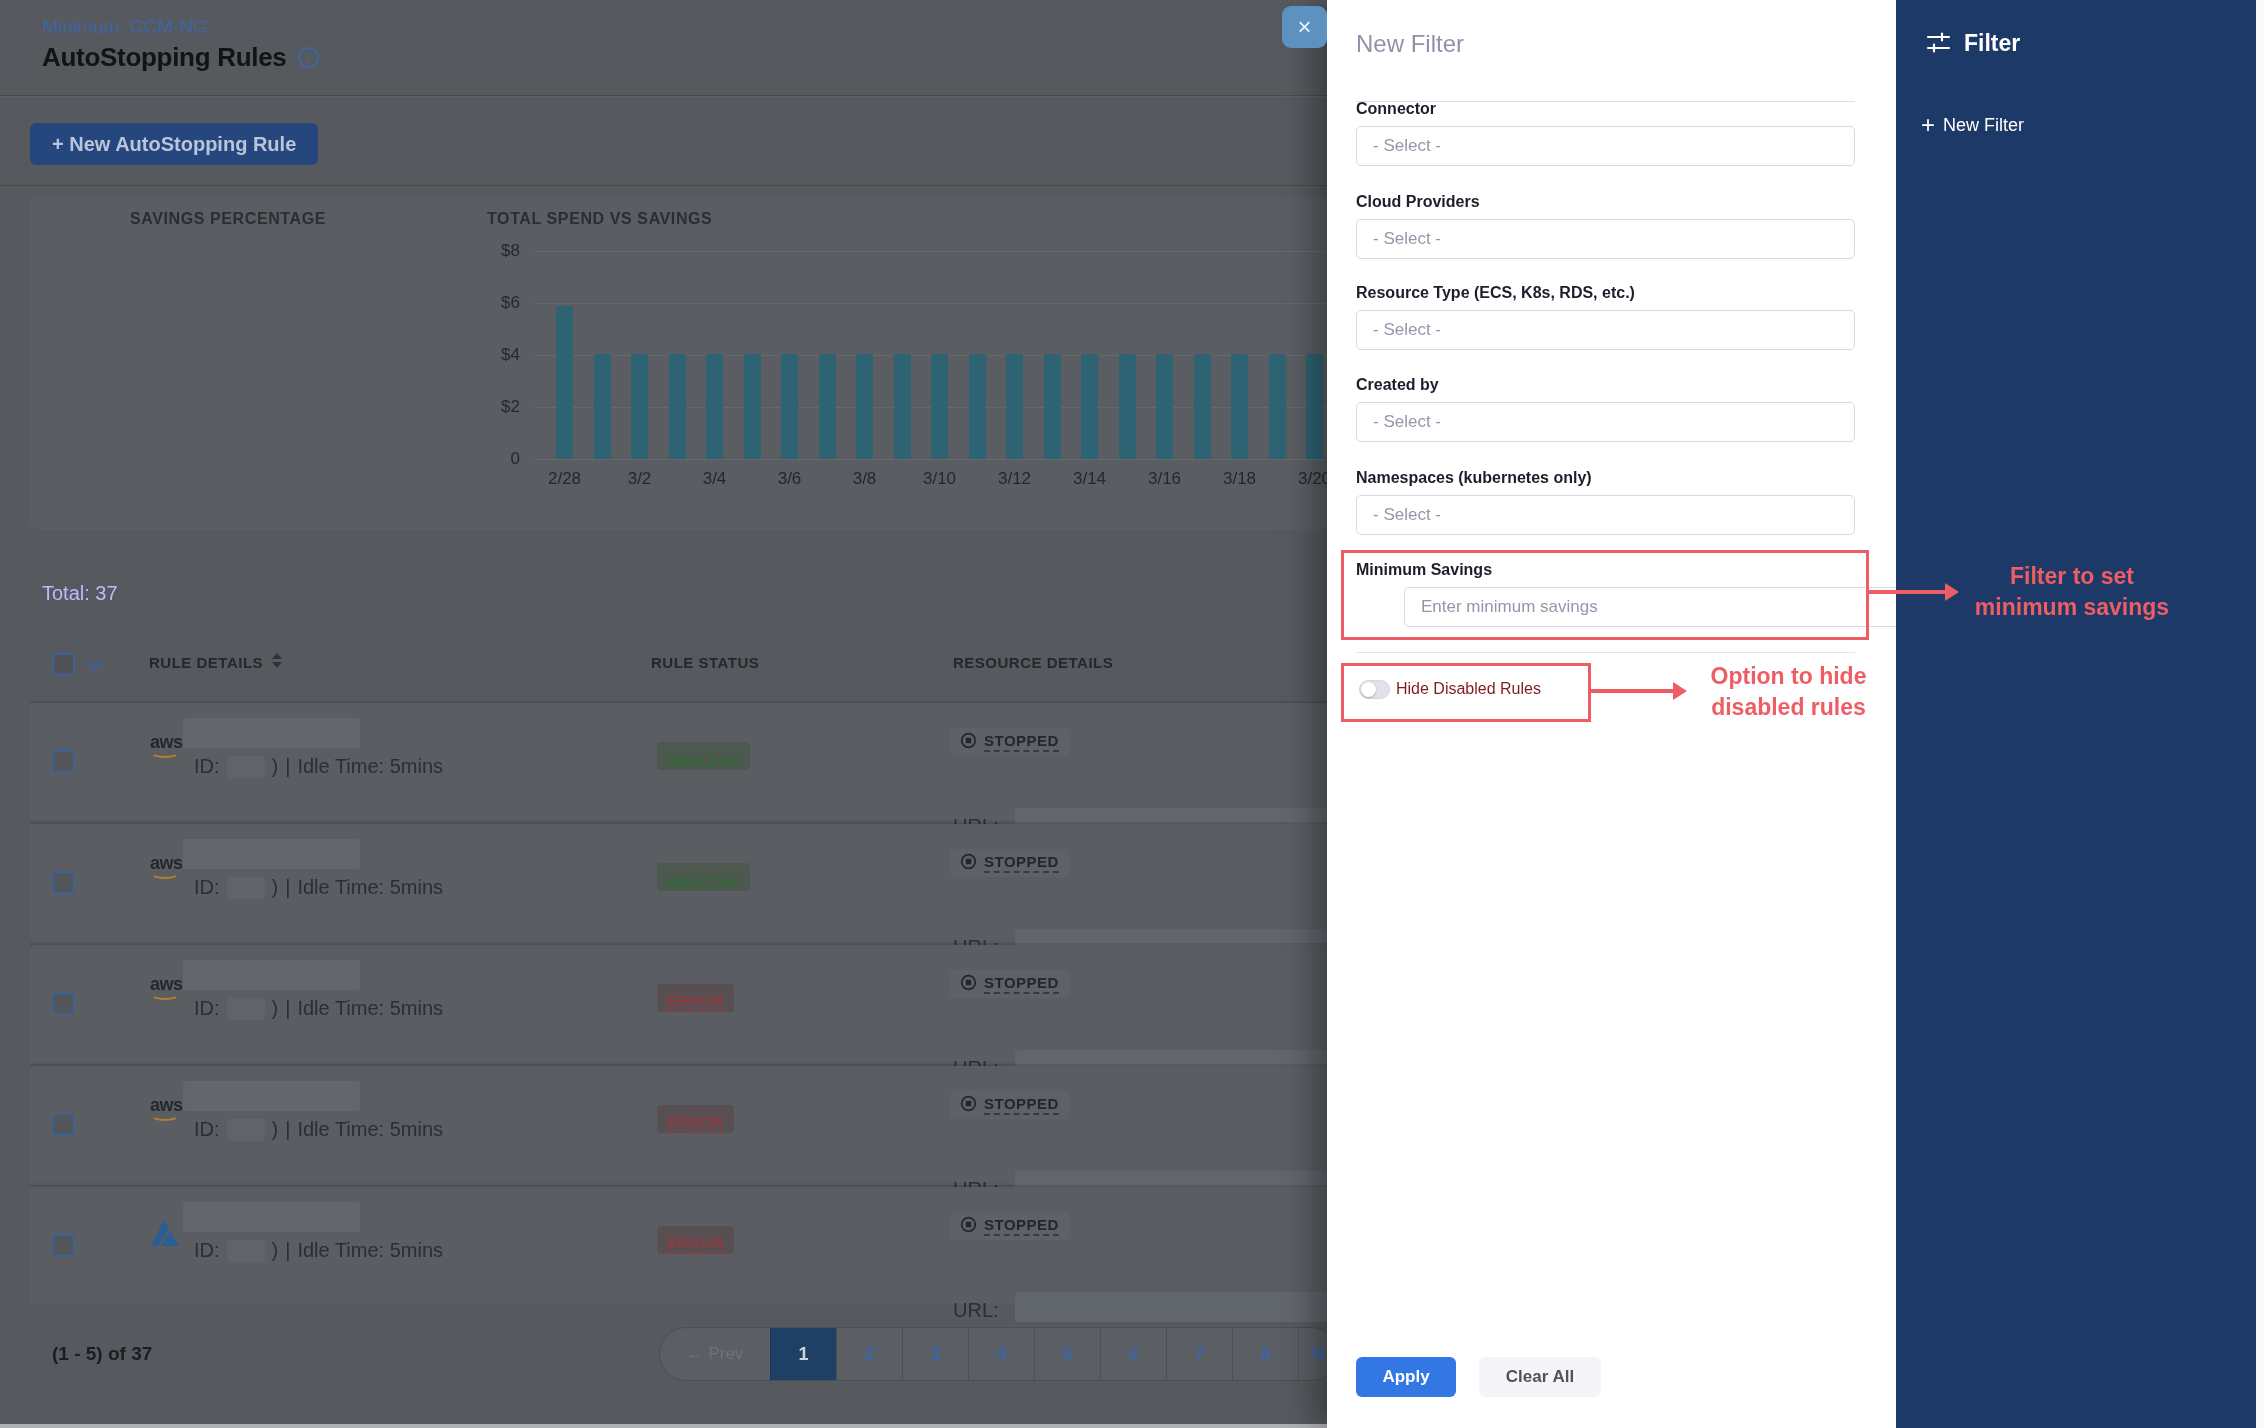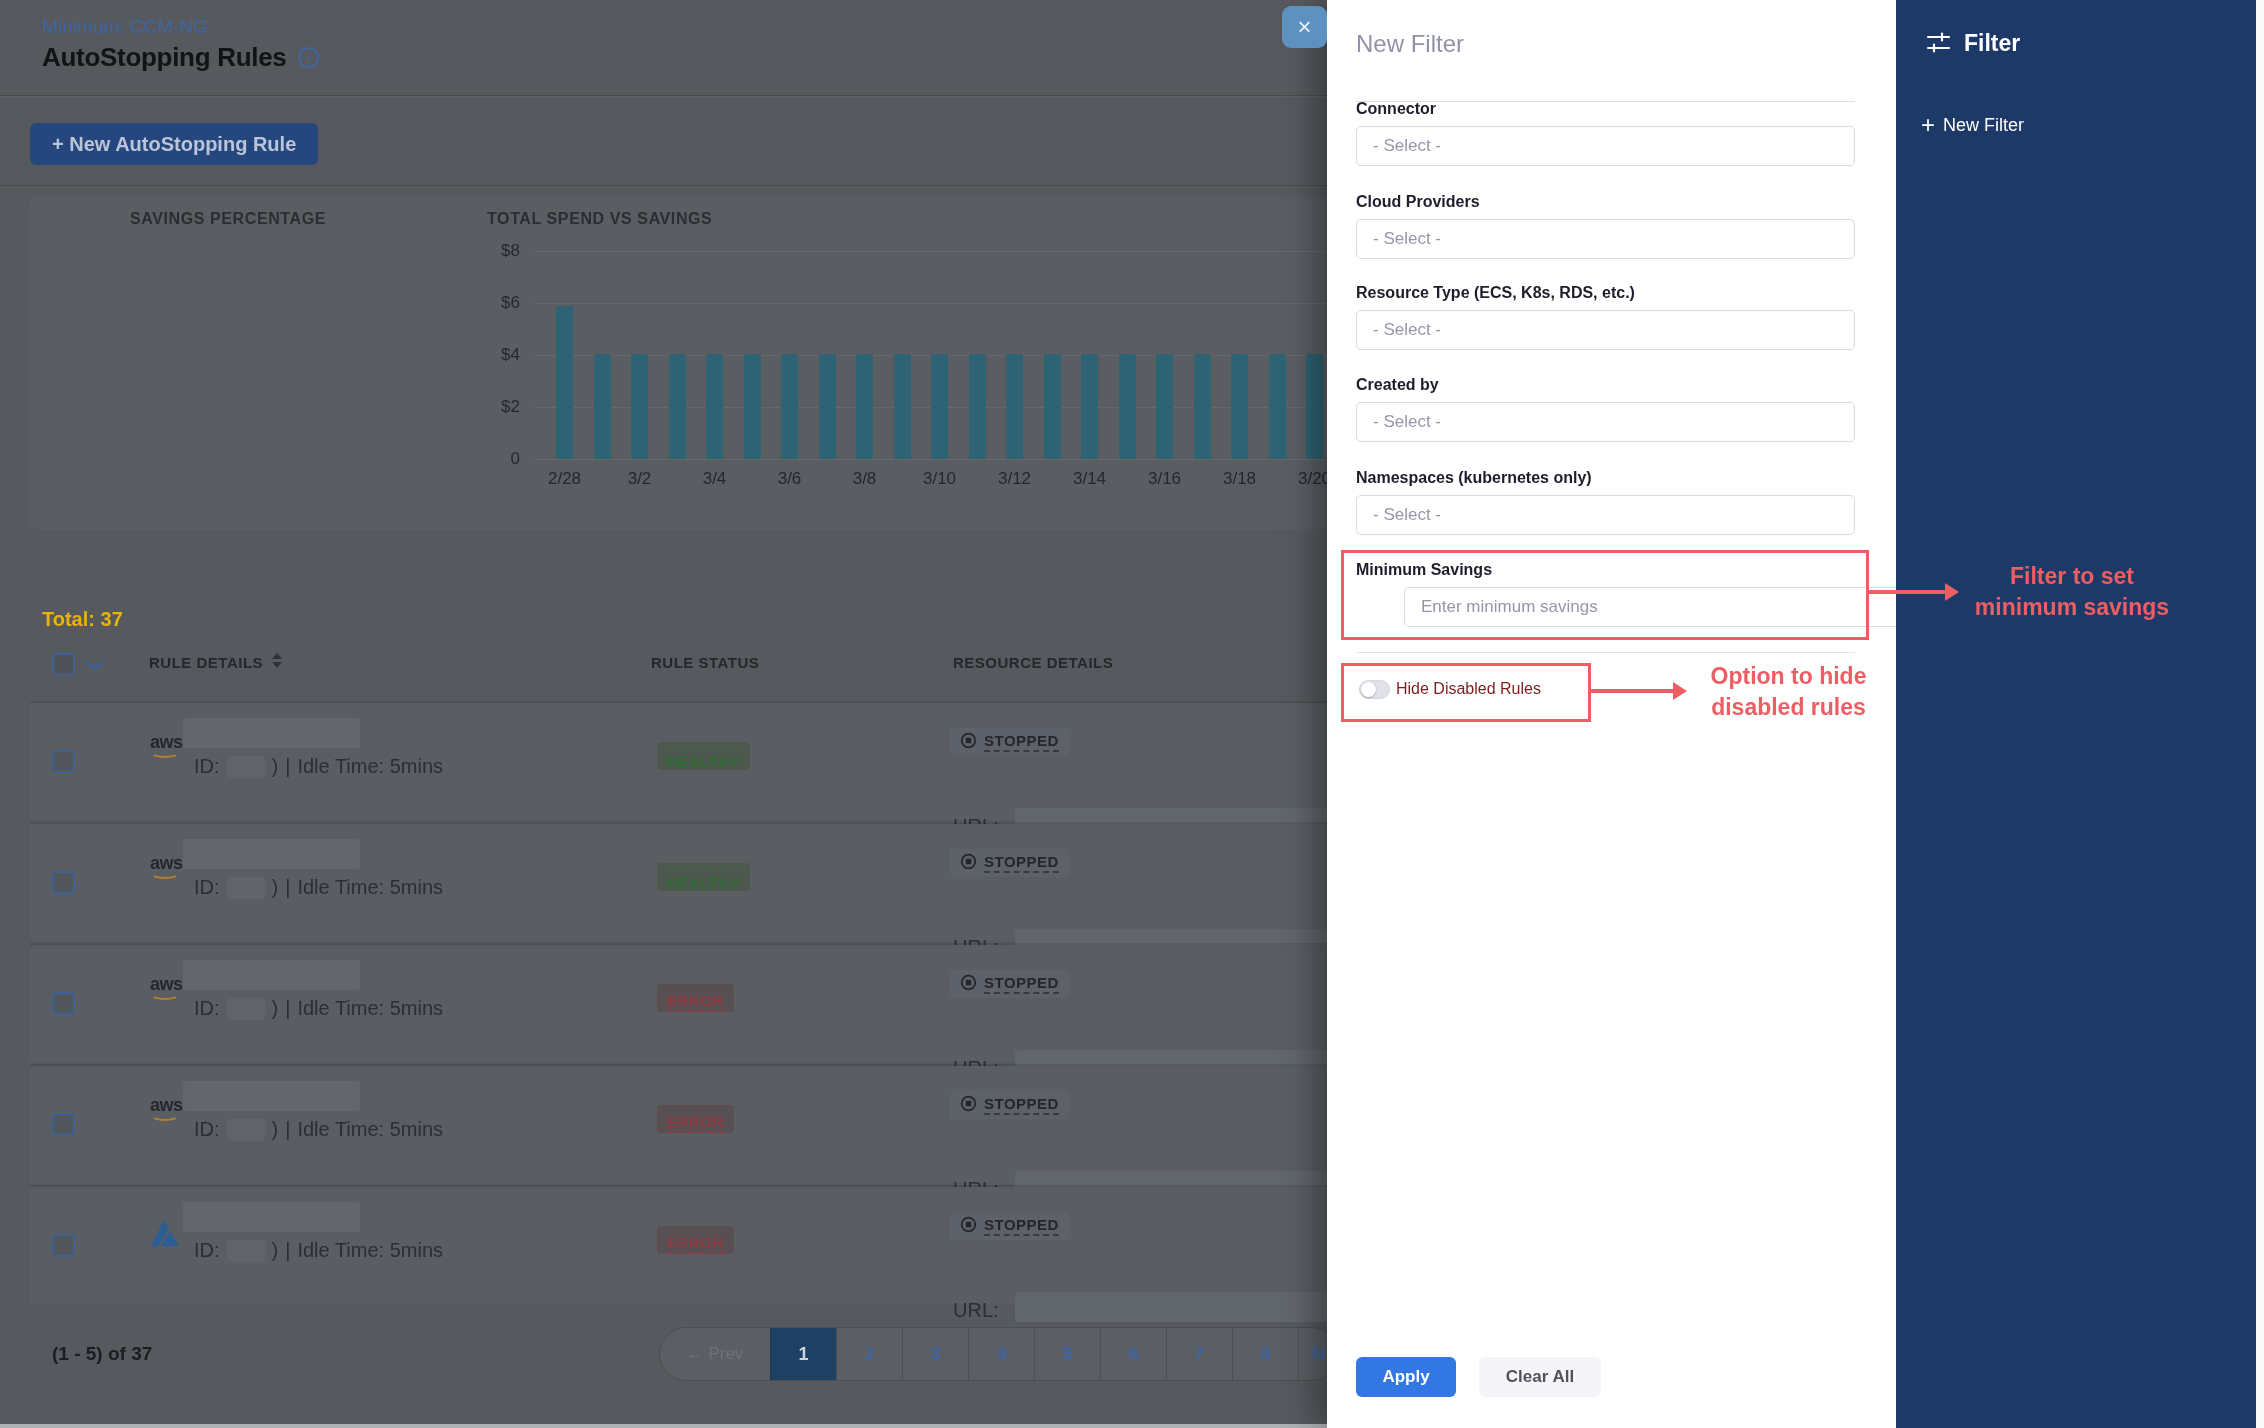--- a/index.html
+++ b/index.html
@@ -22,21 +22,21 @@
     box-shadow:0 0 0 1px rgba(255,255,255,.03);}
   .sec-title{position:absolute;top:12px;font-size:16px;font-weight:bold;color:#2a2d31;letter-spacing:.6px;}
   #donut-wrap{position:absolute;left:54px;top:51px;width:210px;height:210px;}
   #donut-label{position:absolute;inset:0;display:flex;align-items:center;justify-content:center;
     font-size:31px;font-weight:bold;color:var(--teal,#2d6372);}
   .gridline{position:absolute;left:504px;width:1320px;height:1px;background:rgba(255,255,255,.07);}
   .ylab{position:absolute;width:50px;left:440px;text-align:right;font-size:17px;color:#25282d;}
   #bars-area{position:absolute;left:526px;top:0px;width:1320px;height:261px;}
   .bar{position:absolute;bottom:0;width:17px;background:var(--teal,#2d6372);border-radius:2px 2px 0 0;}
   .xlab{position:absolute;top:271px;width:64px;text-align:center;font-size:17px;color:#24272c;}
-  #total-label{left:42px;top:608px;font-size:20px;font-weight:700;color:#eab308;}
+  #total-label{left:42px;top:582px;font-size:20px;font-weight:400;color:#c4b5fd;}
   #thead{left:0;top:650px;width:1896px;height:32px;}
   .cb{width:23px;height:23px;border:2px solid #3d6197;border-radius:5px;background:rgba(0,0,0,.08);}
   .col-lab{position:absolute;top:4px;font-size:15px;font-weight:bold;color:#24272b;letter-spacing:.5px;}
   .tri-up{width:0;height:0;border-left:5px solid transparent;border-right:5px solid transparent;border-bottom:6px solid #2e3136;}
   .tri-dn{width:0;height:0;border-left:5px solid transparent;border-right:5px solid transparent;border-top:6px solid #2e3136;}
   .rule-row{position:absolute;left:30px;width:1860px;height:117px;background:#5a5e63;border-radius:3px;
     box-shadow:0 -2px 0 rgba(0,0,0,.10);}
   .redact{background:#63676d;border-radius:3px;}
   .row-text{font-size:20px;color:#2b2e34;}
   .badge{position:absolute;left:627px;top:39px;height:28px;padding:0 10px;border-radius:4px;

